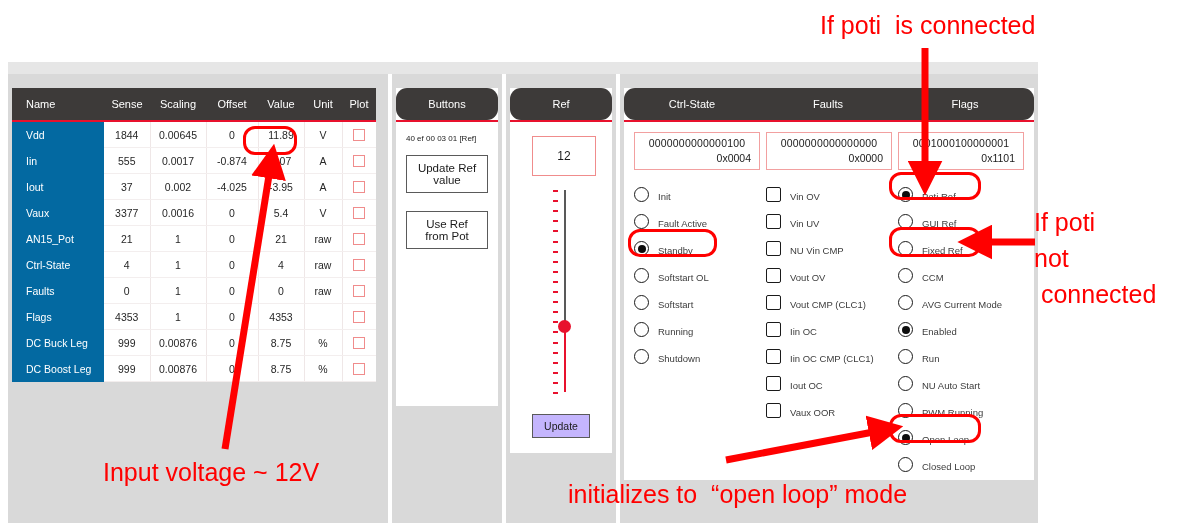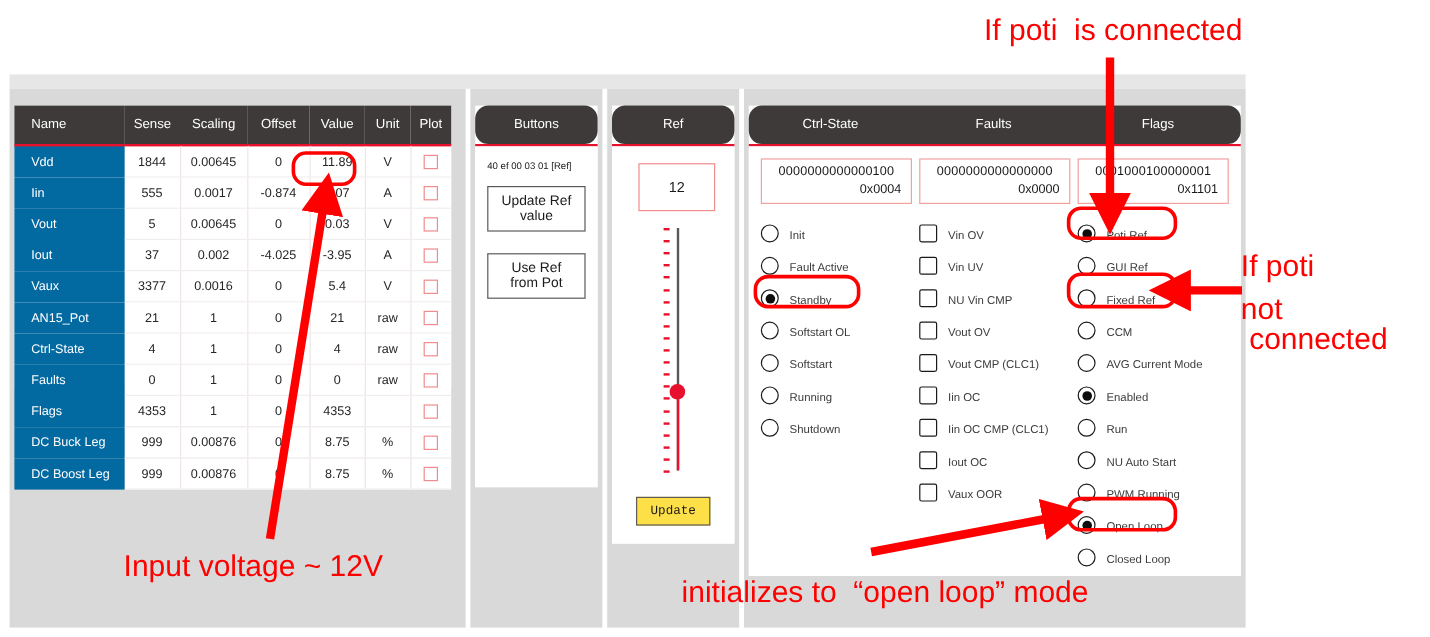--- a/index.html
+++ b/index.html
@@ -68,22 +68,22 @@
   .slider-wrap{position:absolute;left:0;right:0;top:62px;height:215px;}
   .slider-track{position:absolute;left:54px;top:6px;width:1.5px;height:202px;background:#595959;}
   .slider-fill{position:absolute;left:54px;top:142px;width:2px;height:66px;background:#e8112d;}
   .slider-knob{
     position:absolute;left:48px;top:136px;width:13px;height:13px;border-radius:50%;
     background:#e8112d;
   }
   .tick{position:absolute;left:43px;width:5px;height:2px;background:#e8112d;}
   .upd-wrap{position:absolute;left:0;right:0;top:292px;text-align:center;}
   .upd-btn{
-    display:inline-block;border:1.3px solid #5a5a5a;background:#fde047;color:#1a1a1a;
-    font-size:10.5px;padding:5px 11px;cursor:pointer;font-family:Liberation Mono, monospace;
+    display:inline-block;border:1.3px solid #5a5a5a;background:#c4b5fd;color:#1a1a1a;
+    font-size:10.5px;padding:5px 11px;cursor:pointer;font-family:Liberation Sans, sans-serif;
   }
 
   
   .regcol{position:absolute;top:0;bottom:0;}
   .regbox{
     border:1px solid #f2a0a0;background:#fff;margin:10px 0 0 0;
     padding:4px 8px 5px 8px;font-size:10.5px;color:#1a1a1a;
     font-family:"Liberation Sans",sans-serif;
   }
   .regbox .bin{text-align:center;letter-spacing:.2px;}
@@ -157,29 +157,20 @@
             <td>V</td>
             <td class="c-last"><span class="chk"></span></td>
           </tr>
           <tr>
             <td class="c-name">Iin</td>
             <td>555</td>
             <td>0.0017</td>
             <td>-0.874</td>
             <td>0.07</td>
             <td>A</td>
-            <td class="c-last"><span class="chk"></span></td>
-          </tr>
-          <tr>
-            <td class="c-name">Vout</td>
-            <td>5</td>
-            <td>0.00645</td>
-            <td>0</td>
-            <td>0.03</td>
-            <td>V</td>
             <td class="c-last"><span class="chk"></span></td>
           </tr>
           <tr>
             <td class="c-name">Iout</td>
             <td>37</td>
             <td>0.002</td>
             <td>-4.025</td>
             <td>-3.95</td>
             <td>A</td>
             <td class="c-last"><span class="chk"></span></td>
@@ -470,19 +461,19 @@
   <div class="hl" style="left:243px;top:126px;width:54px;height:29px;"></div>
   <div class="hl" style="left:628px;top:229px;width:89px;height:28px;"></div>
   <div class="hl" style="left:889px;top:172px;width:92px;height:28px;"></div>
   <div class="hl" style="left:889px;top:227px;width:92px;height:30px;"></div>
   <div class="hl" style="left:889px;top:414px;width:92px;height:29px;"></div>
 
   <div class="anno" style="left:820px;top:10px;font-size:25px;">If poti  is connected</div>
 
   <div class="anno" style="left:1034px;top:207px;font-size:25px;">If poti</div>
   <div class="anno" style="left:1034px;top:243px;font-size:25px;">not</div>
-  <div class="anno" style="left:1034px;top:268px;font-size:25px;"> connected</div>
+  <div class="anno" style="left:1034px;top:279px;font-size:25px;"> connected</div>
 
   <div class="anno" style="left:103px;top:457px;font-size:25px;">Input voltage ~ 12V</div>
 
   <div class="anno" style="left:568px;top:479px;font-size:25px;">initializes to  “open loop” mode</div>
 
 </div>
 
 </body></html>

